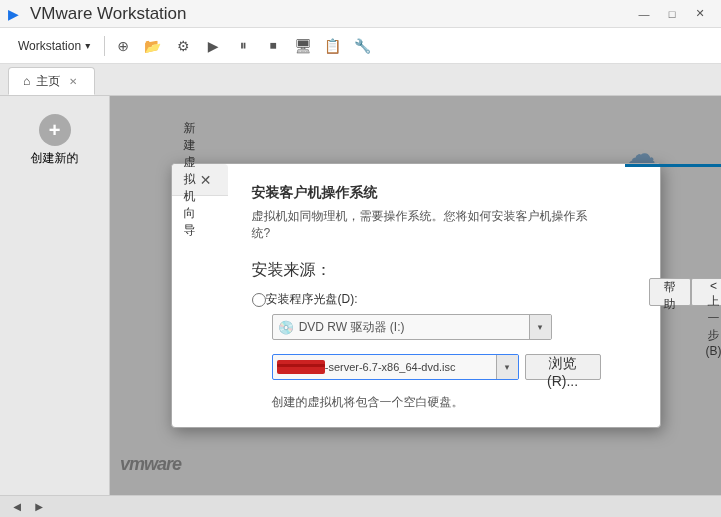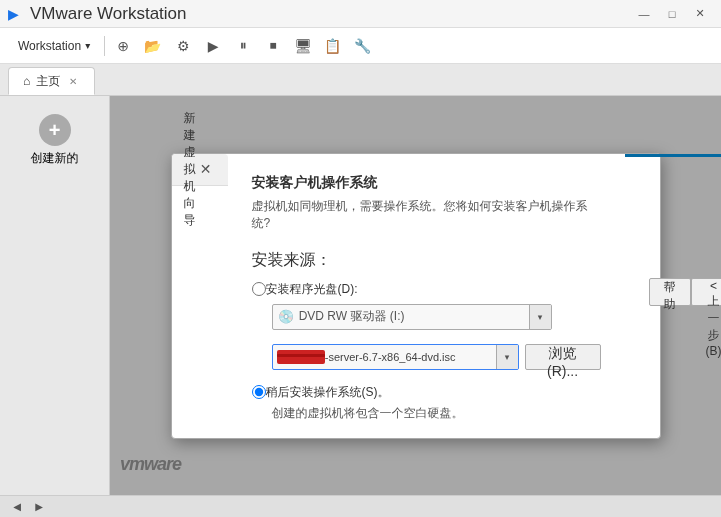--- a/index.html
+++ b/index.html
@@ -586,24 +586,20 @@
                     <span class="redact" style="width:110px;"></span>
                     <span style="font-size:11px; color:#444;">-server-6.7-x86_64-dvd.isc</span>
                   </div>
                   <div class="iso-field-arrow-btn">▾</div>
                 </div>
                 <button class="browse-btn">浏览(R)...</button>
               </div>
             </div>
 
             <div class="radio-option later-install-option">
-              <label class="radio-label">
-                <input type="radio" class="radio-input" name="install_source" value="later" checked="" style="">
-                <span>稍后安装操作系统(S)。</span>
-              </label>
               <div class="later-install-desc">创建的虚拟机将包含一个空白硬盘。</div>
             </div>
           </div>
         </div>
 
         <div class="dialog-footer">
           <div class="footer-left">
             <button class="dialog-btn">帮助</button>
           </div>
           <div class="footer-right">

